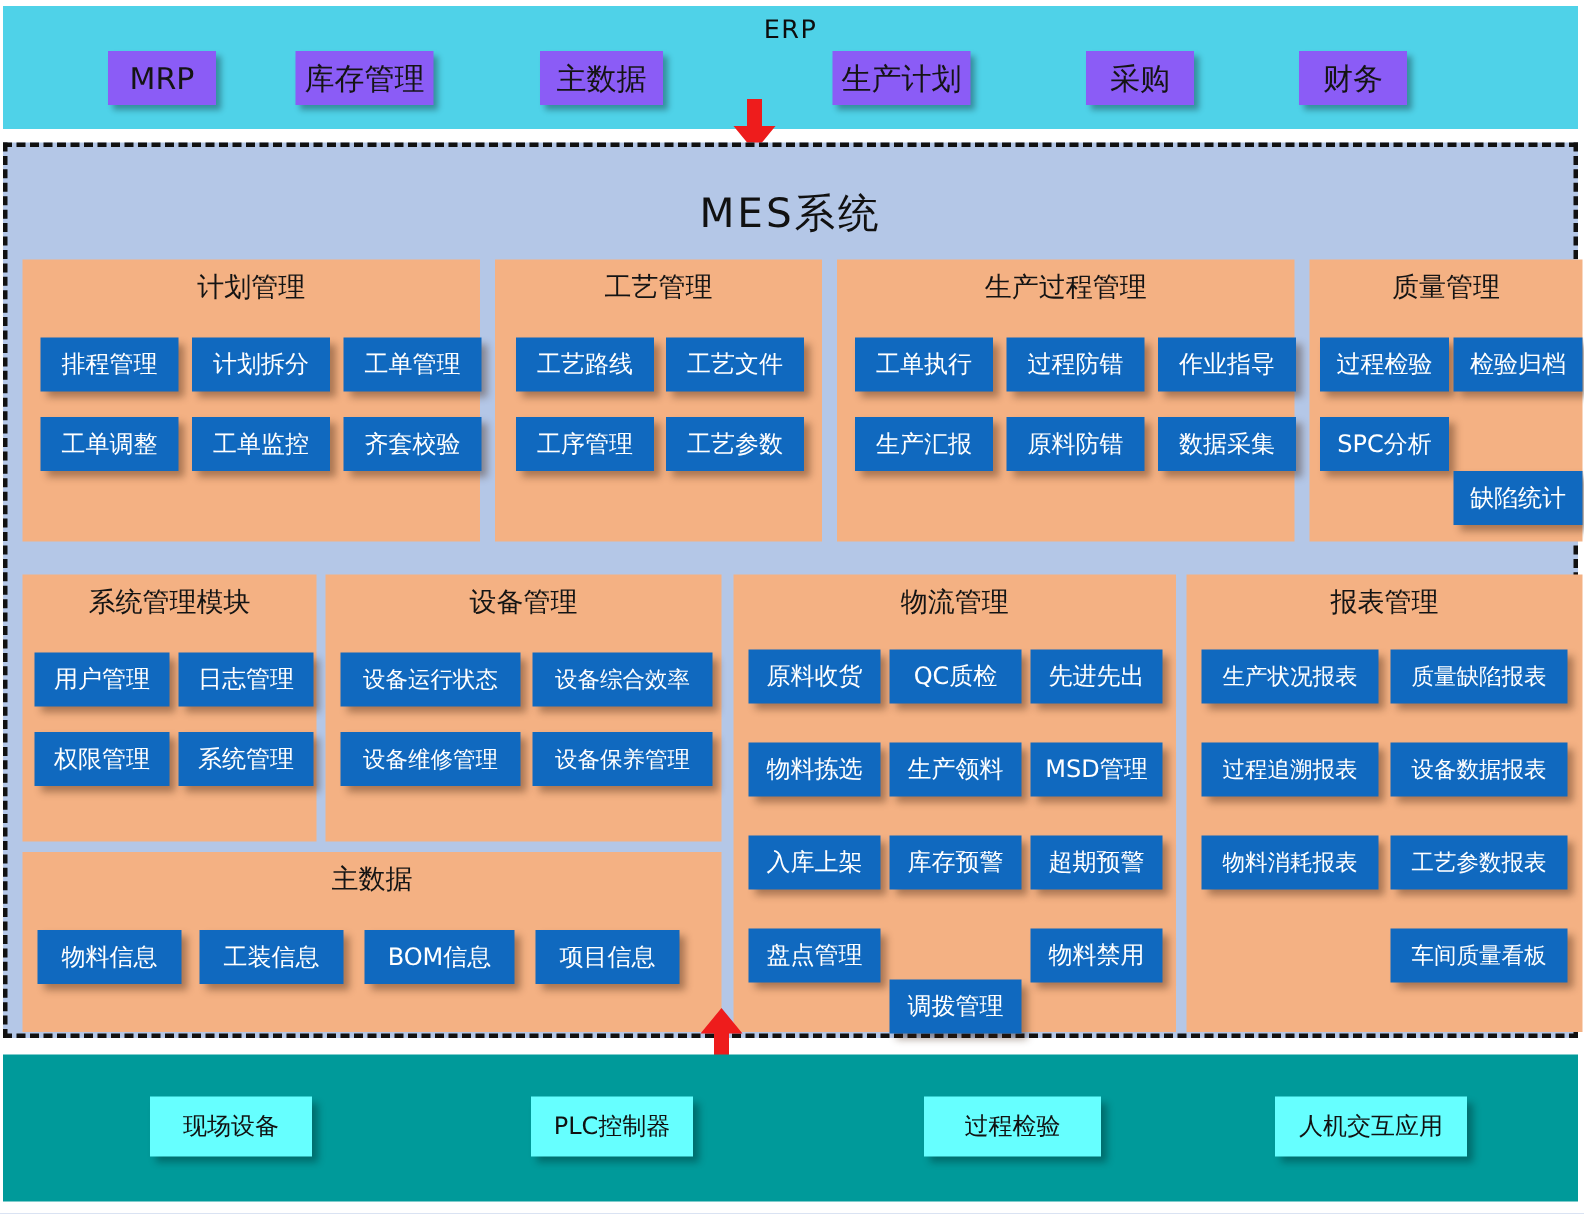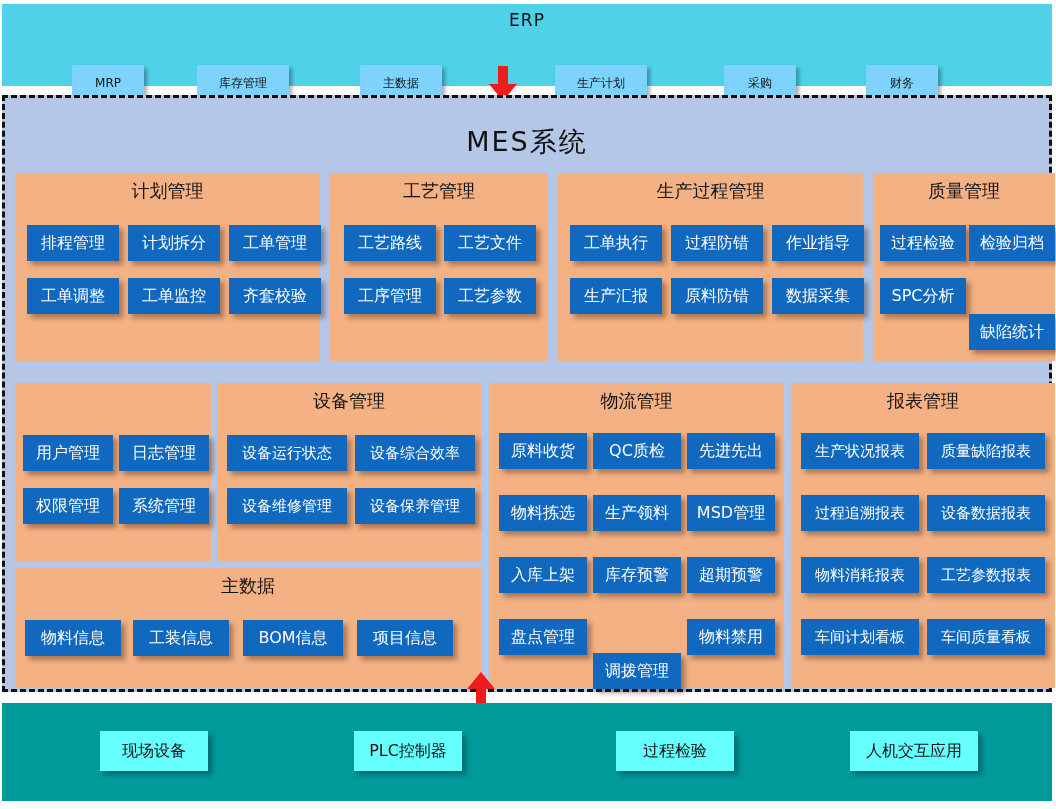--- a/index.html
+++ b/index.html
@@ -18,25 +18,24 @@
     position:absolute;left:2px;top:4px;width:1050px;height:82px;
     background:#4FD2E8;
   }
   .erp-title{
     position:absolute;left:0;top:6px;width:1050px;
     text-align:center;font-size:17px;color:#0d0d0d;
     letter-spacing:1px;
   }
   .erp-chip{
     position:absolute;top:30px;height:36px;
-    background:#7dd3fc;
-    color:#141414;font-size:12px;
+    background:#8b5cf6;
+    color:#141414;font-size:20px;
     display:flex;align-items:center;justify-content:center;
     box-shadow:3px 3px 4px rgba(0,0,0,0.32);
-    margin-top:31px;
   }
 
   
   .mes-box{
     position:absolute;left:2px;top:95px;width:1050px;height:597px;
     background:#B4C7E7;
     border:3px dashed #111111;
     box-sizing:border-box;
   }
   .mes-title{
@@ -131,20 +130,21 @@
           <div class="chip" style="left: 214px; top: 105px; width: 92px;">数据采集</div>
         </div>
         <div class="group" style="left: 868px; top: 75px; width: 182px; height: 188px;">
           <div class="group-title">质量管理</div>
           <div class="chip" style="left: 7px; top: 52px; width: 86px;">过程检验</div>
           <div class="chip" style="left: 96px; top: 52px; width: 86px;">检验归档</div>
           <div class="chip" style="left: 7px; top: 105px; width: 86px;">SPC分析</div>
           <div class="chip" style="left: 96px; top: 105px; width: 86px; margin-top: 36px;">缺陷统计</div>
         </div>
         <div class="group" style="left: 10px; top: 285px; width: 196px; height: 178px;">
+          <div class="group-title">系统管理模块</div>
           <div class="chip" style="left: 8px; top: 52px; width: 90px;">用户管理</div>
           <div class="chip" style="left: 104px; top: 52px; width: 90px;">日志管理</div>
           <div class="chip" style="left: 8px; top: 105px; width: 90px;">权限管理</div>
           <div class="chip" style="left: 104px; top: 105px; width: 90px;">系统管理</div>
         </div>
         <div class="group" style="left: 212px; top: 285px; width: 264px; height: 178px; padding-left: 40px;">
           <div class="group-title">设备管理</div>
           <div class="chip sm" style="left: 10px; top: 52px; width: 120px;">设备运行状态</div>
           <div class="chip sm" style="left: 138px; top: 52px; width: 120px;">设备综合效率</div>
           <div class="chip sm" style="left: 10px; top: 105px; width: 120px;">设备维修管理</div>
@@ -173,21 +173,20 @@
           <div class="chip" style="left: 198px; top: 236px; width: 88px;">物料禁用</div>
         </div>
         <div class="group" style="left: 786px; top: 285px; width: 264px; height: 305px;">
           <div class="group-title">报表管理</div>
           <div class="chip sm" style="left: 10px; top: 50px; width: 118px;">生产状况报表</div>
           <div class="chip sm" style="left: 136px; top: 50px; width: 118px;">质量缺陷报表</div>
           <div class="chip sm" style="left: 10px; top: 112px; width: 118px;">过程追溯报表</div>
           <div class="chip sm" style="left: 136px; top: 112px; width: 118px;">设备数据报表</div>
           <div class="chip sm" style="left: 10px; top: 174px; width: 118px;">物料消耗报表</div>
           <div class="chip sm" style="left: 136px; top: 174px; width: 118px;">工艺参数报表</div>
-          <div class="chip sm" style="left: 10px; top: 236px; width: 118px;">车间计划看板</div>
           <div class="chip sm" style="left: 136px; top: 236px; width: 118px;">车间质量看板</div>
         </div>
       </div>
   </div>
 
   <svg class="arrow" style="left:466px;top:672px;" width="30" height="36">
     <polygon points="15,0 29,17 20,17 20,35 10,35 10,17 1,17" fill="#EE1C1C"></polygon>
   </svg>
 
   <div class="dev-band">

